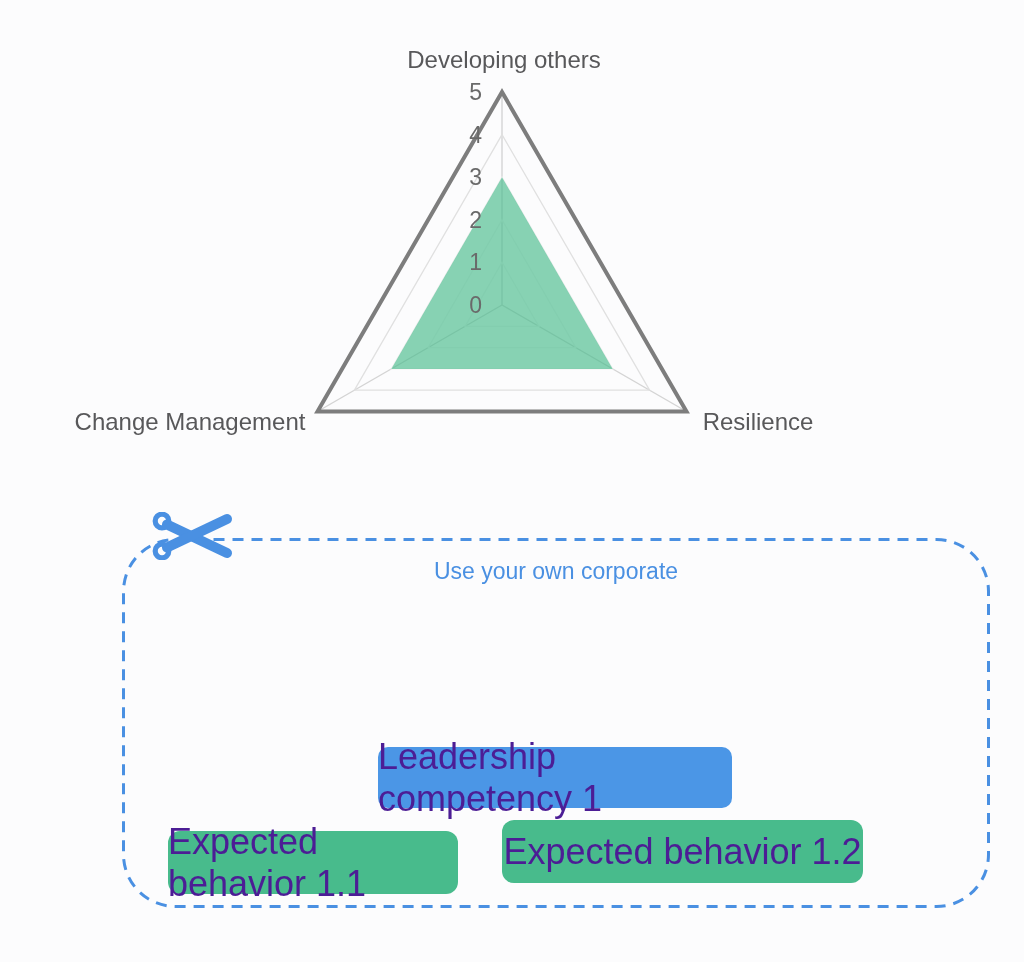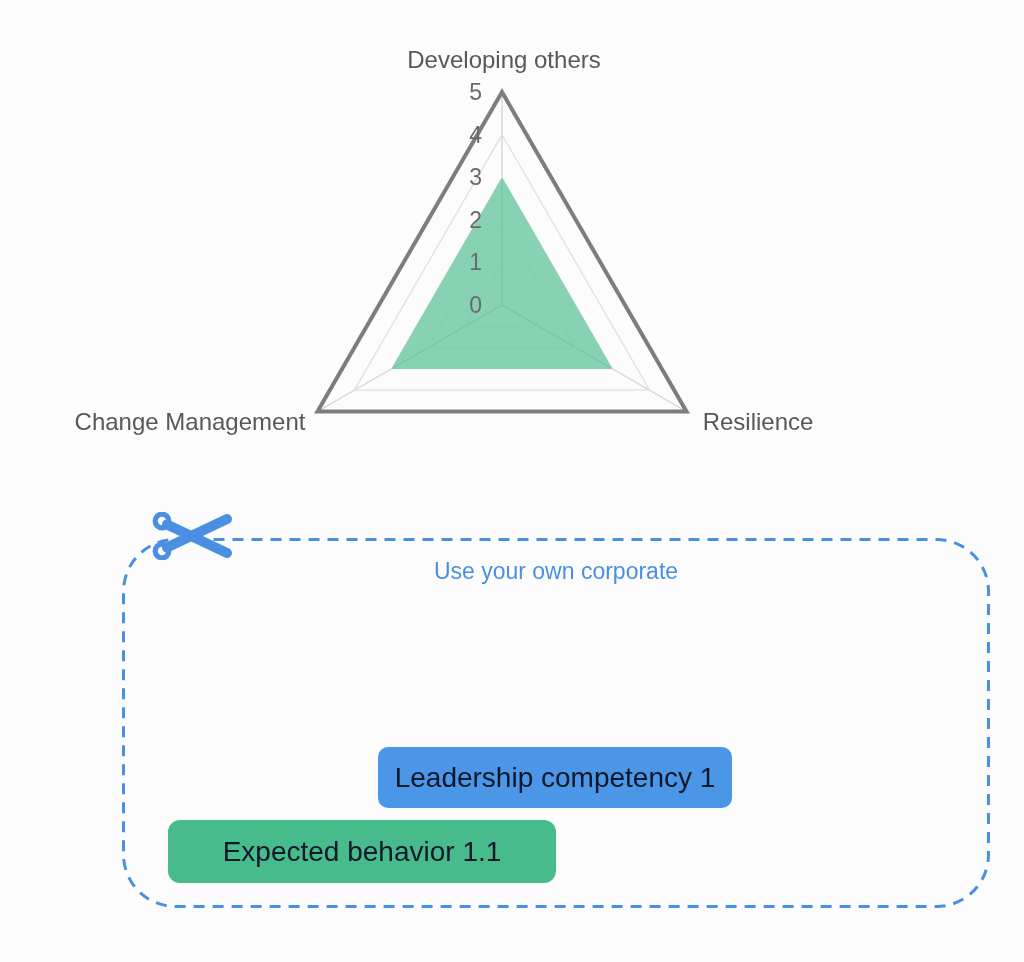--- a/index.html
+++ b/index.html
@@ -21,33 +21,33 @@
   .scissors{position:absolute;left:26px;top:-26px;width:88px;height:50px;}
   .heading{
     position:absolute;top:10px;left:0;right:0;
     text-align:center;
     font-size:23px;line-height:46px;
     color:var(--accent,#4a90e2);
   }
   .btn{
     position:absolute;
     display:flex;align-items:center;justify-content:center;
-    color:#0f172a;font-size:28px;
+    color:#4c1d95;font-size:36px;
     box-sizing:border-box;
     cursor:pointer;
   }
   .btn-blue{
     left:256px;top:209px;width:354px;height:61px;
     background:var(--btn-blue,#4b96e6);border-radius:10px;
   }
   .btn-green{
     background:var(--btn-green,#48bb8c);border-radius:12px;
     top:282px;height:63px;
   }
-  .btn-green.b1{left:46px;width:388px;}
+  .btn-green.b1{left:46px;width:290px;margin-top:11px;}
   .btn-green.b2{left:380px;width:361px;}
 </style>
 </head>
 <body style="background: rgb(252, 252, 253);">
 
 <div class="chart-area">
   <svg id="radar-svg" width="1024" height="470" viewBox="0 0 1024 470">
       <line x1="502" y1="305" x2="502.0" y2="92.0" stroke="#d4d4d4" stroke-width="1.4"></line>
       <line x1="502" y1="305" x2="686.5" y2="411.5" stroke="#d4d4d4" stroke-width="1.4"></line>
       <line x1="502" y1="305" x2="317.5" y2="411.5" stroke="#d4d4d4" stroke-width="1.4"></line>
@@ -86,13 +86,14 @@
   </div>
 
   <div class="heading">
     <div>Use your own corporate</div>
   </div>
 
   <div class="btn btn-blue">Leadership competency 1</div>
 
   <div class="btn btn-green b1">Expected behavior 1.1</div>
 
+  <div class="btn btn-green b2">Expected behavior 1.2</div>
 </div>
 
 </body></html>

